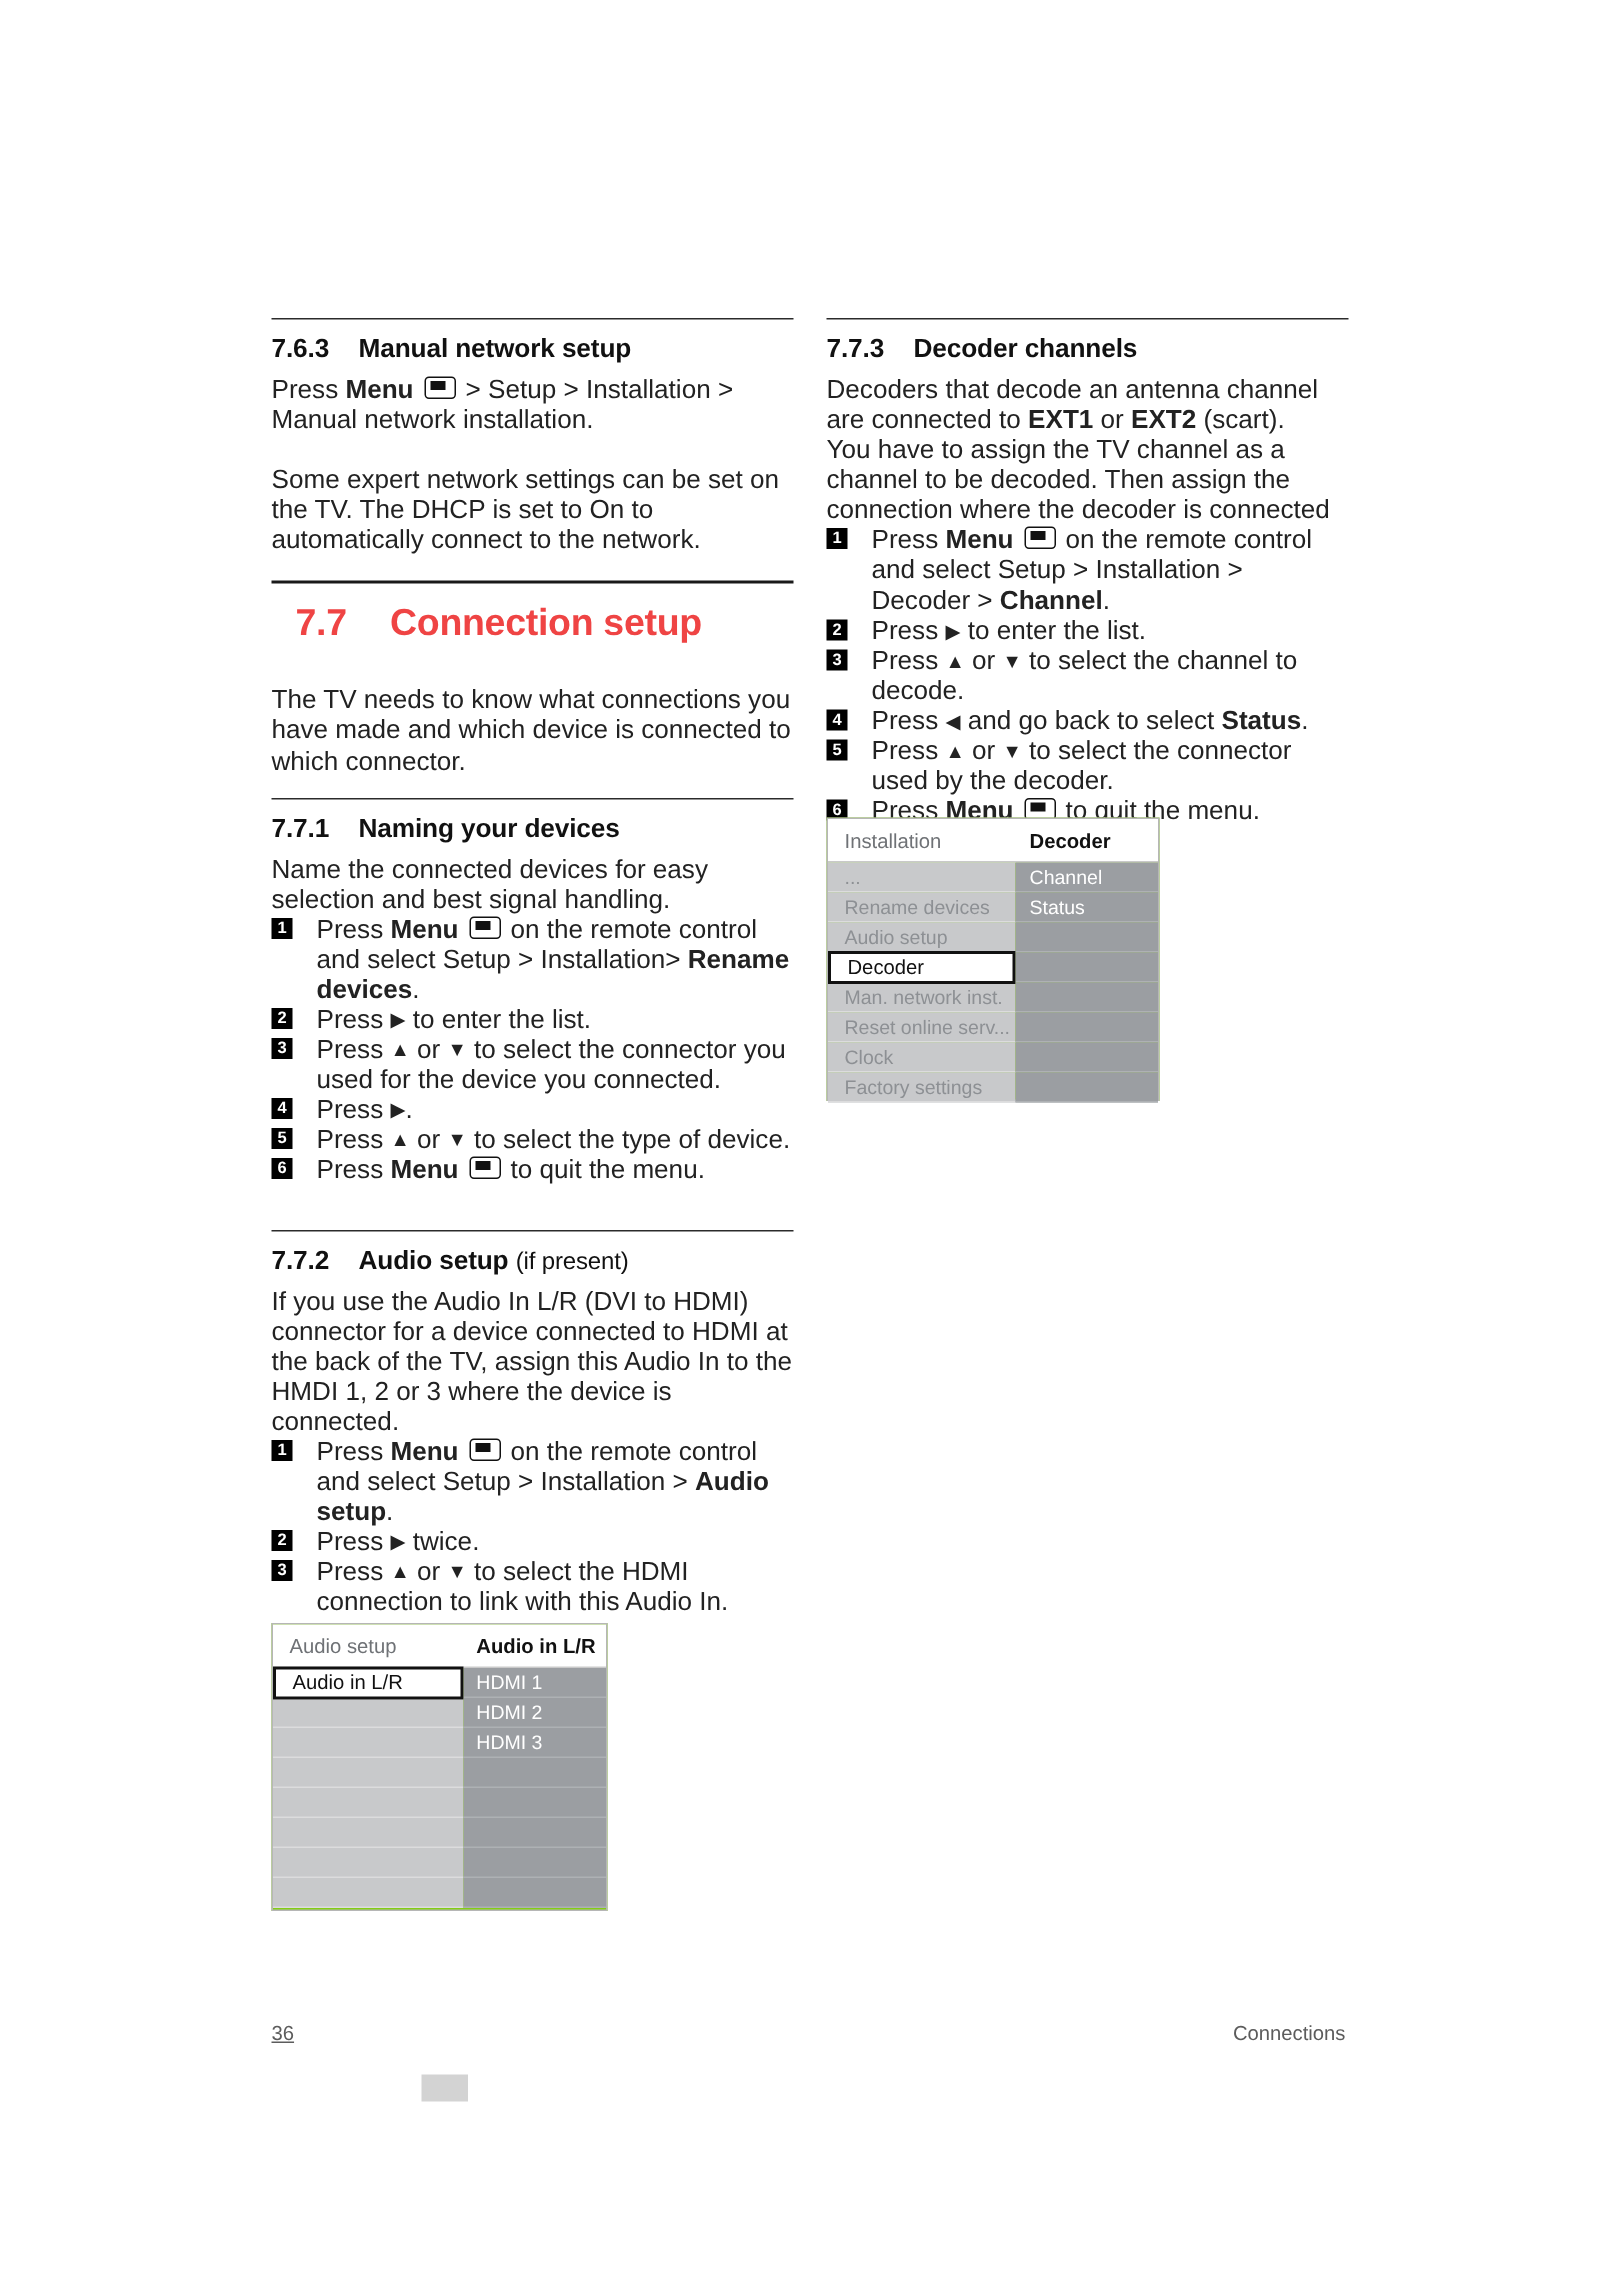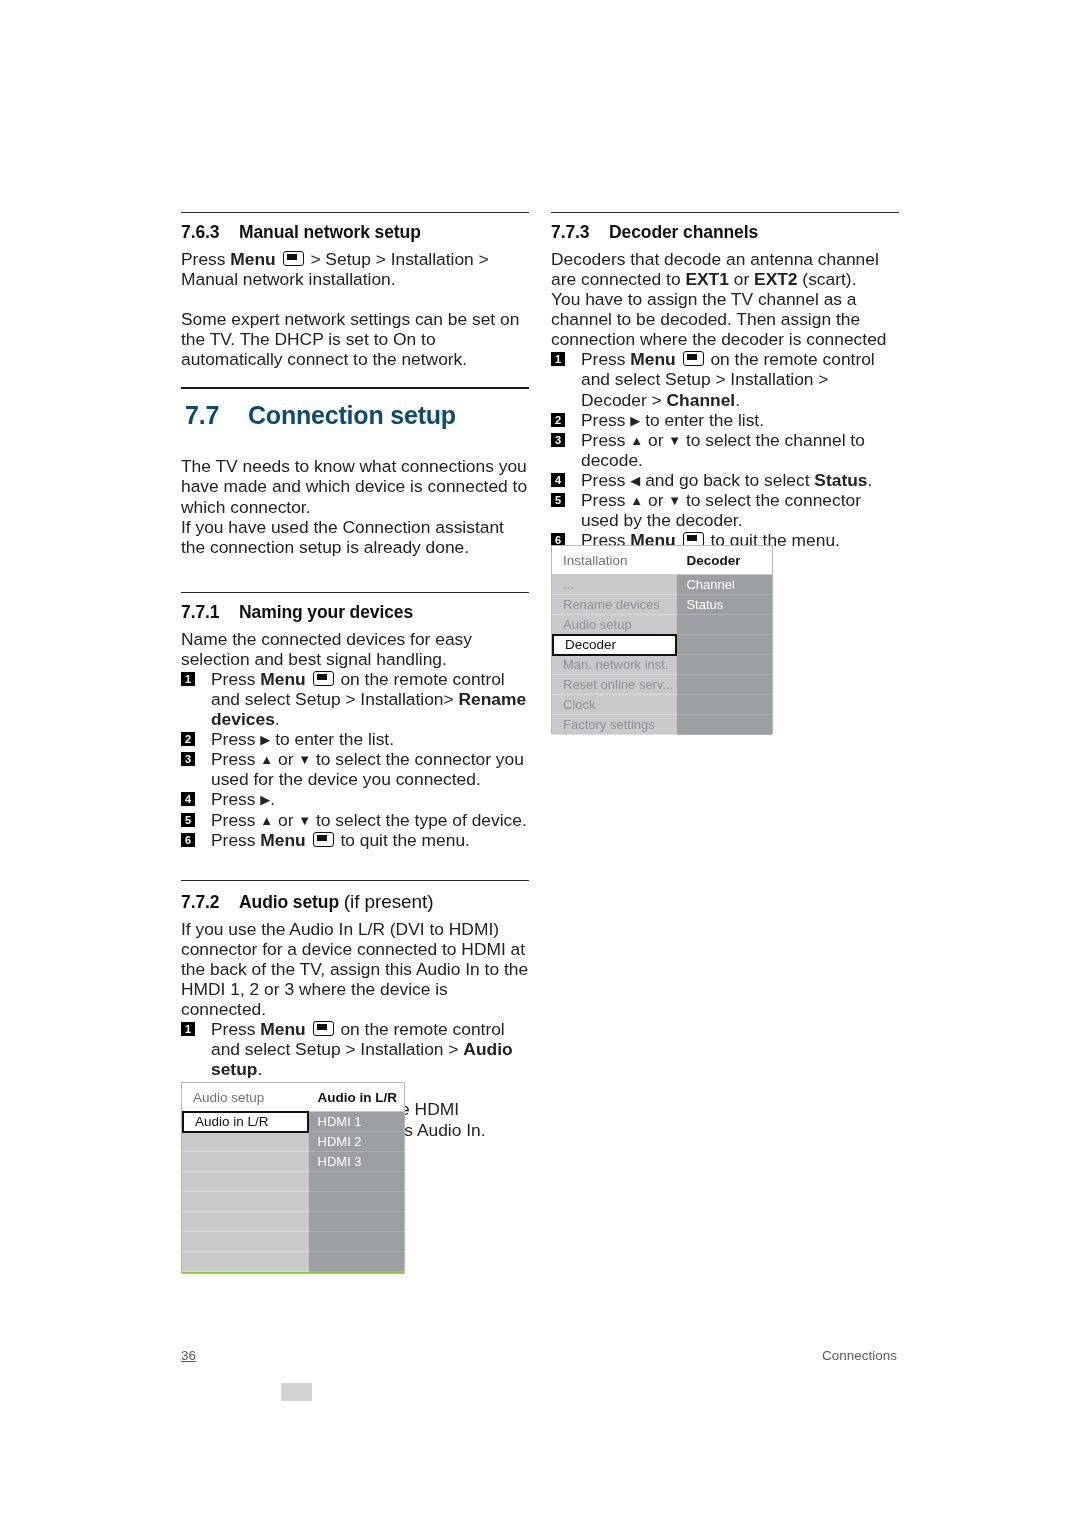--- a/index.html
+++ b/index.html
@@ -52,28 +52,28 @@
     letter-spacing: -0.1px;
     color: #111;
     line-height: 1.25;
   }
   h3.sub .num {
     display: inline-block;
     width: 58px;
   }
   h3.sub .light {
     font-weight: normal;
-    font-size: 19px;
+    font-size: 16px;
   }
 
   h2.major {
     font-size: 25px;
     font-weight: bold;
-    margin: 0 0 26px 4px;
-    color: #0c4a6e;
+    margin: 0 0 26px 16px;
+    color: #ef4444;
     letter-spacing: -0.2px;
     line-height: 1.2;
   }
   h2.major .num {
     display: inline-block;
     width: 63px;
   }
 
   
   p.body {
@@ -261,21 +261,20 @@
     <p class="body">
       <span>Some expert network settings can be set on the TV. The DHCP is set to On to automatically connect to the network.</span>
     </p>
 
     <div style="height:18px"></div>
     <div class="rule-thick"></div>
     <h2 class="major">
       <span class="num">7.7</span><span>Connection setup</span>
     </h2>
     <p class="body">The TV needs to know what connections you have made and which device is connected to which connector.</p>
-    <p class="body gap">If you have used the Connection assistant the connection setup is already done.</p>
 
     <div style="height:15px"></div>
     <div class="rule"></div>
     <h3 class="sub">
       <span class="num">7.7.1</span><span>Naming your devices</span>
     </h3>
     <p class="body">Name the connected devices for easy selection and best signal handling.</p>
     <ol class="steps">
       <li>
         <span class="badge">1</span><span>Press </span><span class="b">Menu</span>

